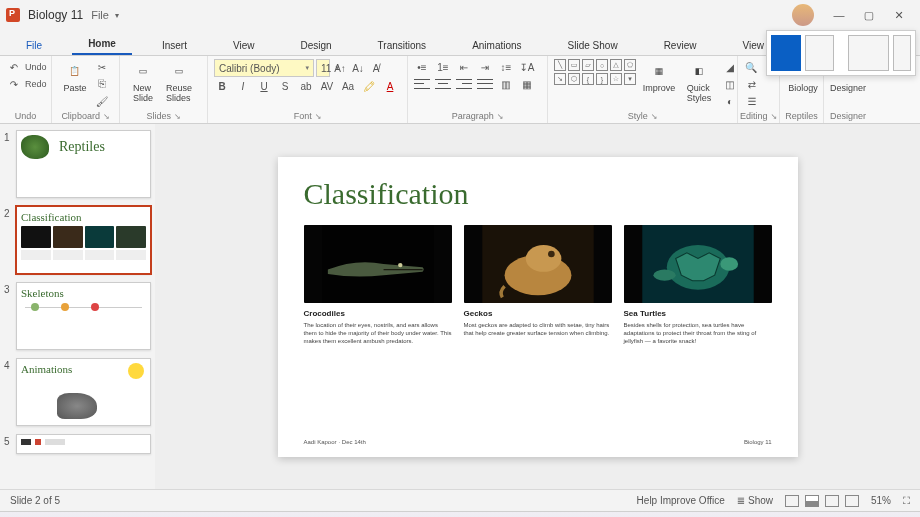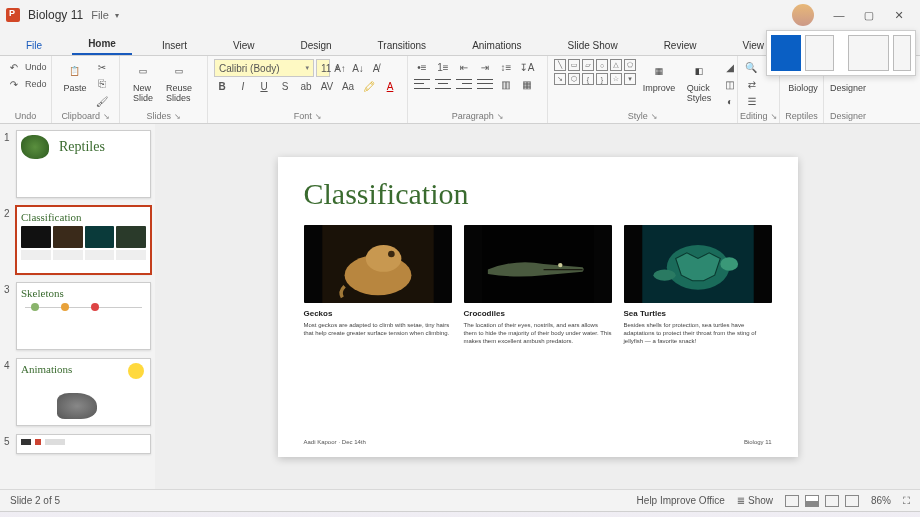--- a/index.html
+++ b/index.html
@@ -374,41 +374,41 @@
       </div>
   </div>
 
   <div class="canvas">
     <div class="slide">
       <h1>Classification</h1>
       <div class="cards">
         <div class="card">
           <div class="cimg">
               <svg viewBox="0 0 100 70">
+                <rect width="100" height="70" fill="#020202"></rect>
+                <path d="M5 40 Q30 30 55 35 L90 38 Q92 40 90 42 L55 45 Q30 48 5 44 Z" fill="#4a5a3f"></path>
+                <circle cx="70" cy="36" r="2" fill="#cc9"></circle>
+                <path d="M55 40 L90 40" stroke="#1a1a10" stroke-width="1"></path>
+              </svg>
+            </div>
+          <div class="ctitle">Crocodiles</div>
+          <div class="cdesc">The location of their eyes, nostrils, and ears allows them to hide the majority of their body under water. This makes them excellent ambush predators.</div>
+        </div>
+        <div class="card">
+          <div class="cimg">
+              <svg viewBox="0 0 100 70">
                 <rect width="100" height="70" fill="#1a1208"></rect>
                 <ellipse cx="50" cy="45" rx="30" ry="18" fill="#b8863f"></ellipse>
                 <ellipse cx="55" cy="30" rx="16" ry="12" fill="#c89850"></ellipse>
                 <circle cx="62" cy="26" r="3" fill="#3a2810"></circle>
                 <path d="M20 55 Q15 60 18 65" stroke="#a07838" stroke-width="3" fill="none"></path>
               </svg>
             </div>
           <div class="ctitle">Geckos</div>
           <div class="cdesc">Most geckos are adapted to climb with setae, tiny hairs that help create greater surface tension when climbing.</div>
-        </div>
-        <div class="card">
-          <div class="cimg">
-              <svg viewBox="0 0 100 70">
-                <rect width="100" height="70" fill="#020202"></rect>
-                <path d="M5 40 Q30 30 55 35 L90 38 Q92 40 90 42 L55 45 Q30 48 5 44 Z" fill="#4a5a3f"></path>
-                <circle cx="70" cy="36" r="2" fill="#cc9"></circle>
-                <path d="M55 40 L90 40" stroke="#1a1a10" stroke-width="1"></path>
-              </svg>
-            </div>
-          <div class="ctitle">Crocodiles</div>
-          <div class="cdesc">The location of their eyes, nostrils, and ears allows them to hide the majority of their body under water. This makes them excellent ambush predators.</div>
         </div>
         <div class="card">
           <div class="cimg">
               <svg viewBox="0 0 100 70">
                 <rect width="100" height="70" fill="#042a30"></rect>
                 <ellipse cx="50" cy="38" rx="28" ry="20" fill="#1a6b5a"></ellipse>
                 <path d="M30 30 L40 25 L50 30 L60 25 L70 30 L65 45 L55 50 L45 50 L35 45 Z" fill="#2d8870" stroke="#0a3a30"></path>
                 <ellipse cx="78" cy="35" rx="8" ry="6" fill="#3a9878"></ellipse>
                 <ellipse cx="20" cy="45" rx="10" ry="5" fill="#2a7a62"></ellipse>
               </svg>
@@ -429,21 +429,21 @@
   <span>Slide 2 of 5</span>
   <div class="sp"></div>
   <span>Help Improve Office</span>
   <span>≣ <span>Show</span></span>
   <div class="viewbtns">
     <div class="vic"></div>
     <div class="vic" style="background:linear-gradient(#fff 50%,#888 50%)"></div>
     <div class="vic"></div>
     <div class="vic"></div>
   </div>
-  <span>86%</span>
+  <span>51%</span>
   <span>⛶</span>
 </div>
 
 <div class="taskbar">
   <div class="tcenter">
     <div class="tico">
         <svg width="16" height="16">
           <rect x="0" y="0" width="7" height="7" fill="#0078d4"></rect>
           <rect x="9" y="0" width="7" height="7" fill="#0078d4"></rect>
           <rect x="0" y="9" width="7" height="7" fill="#0078d4"></rect>

